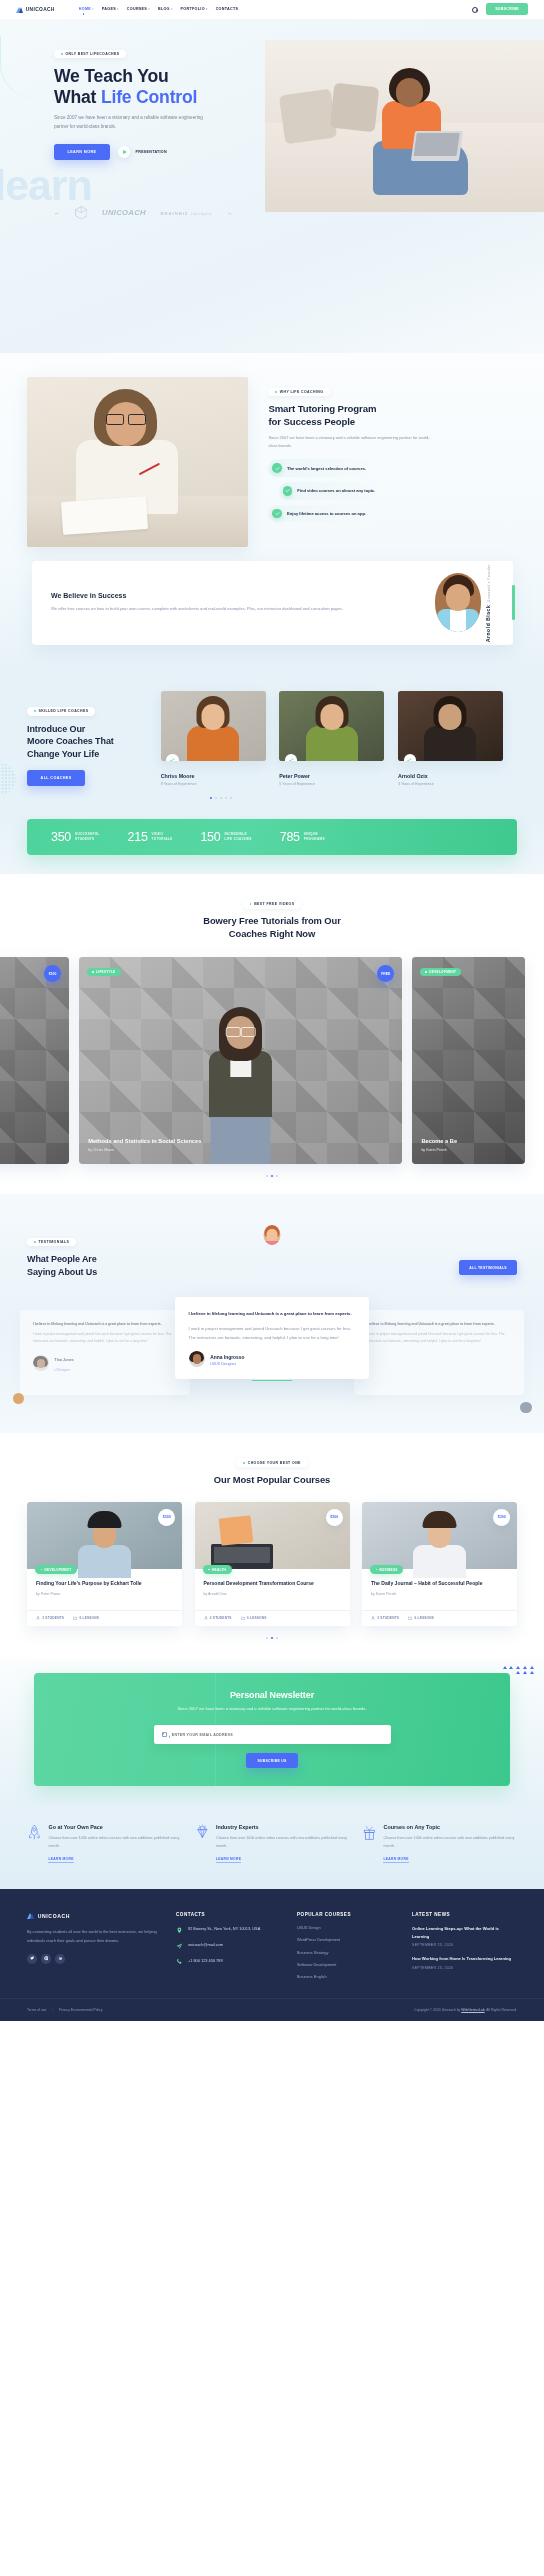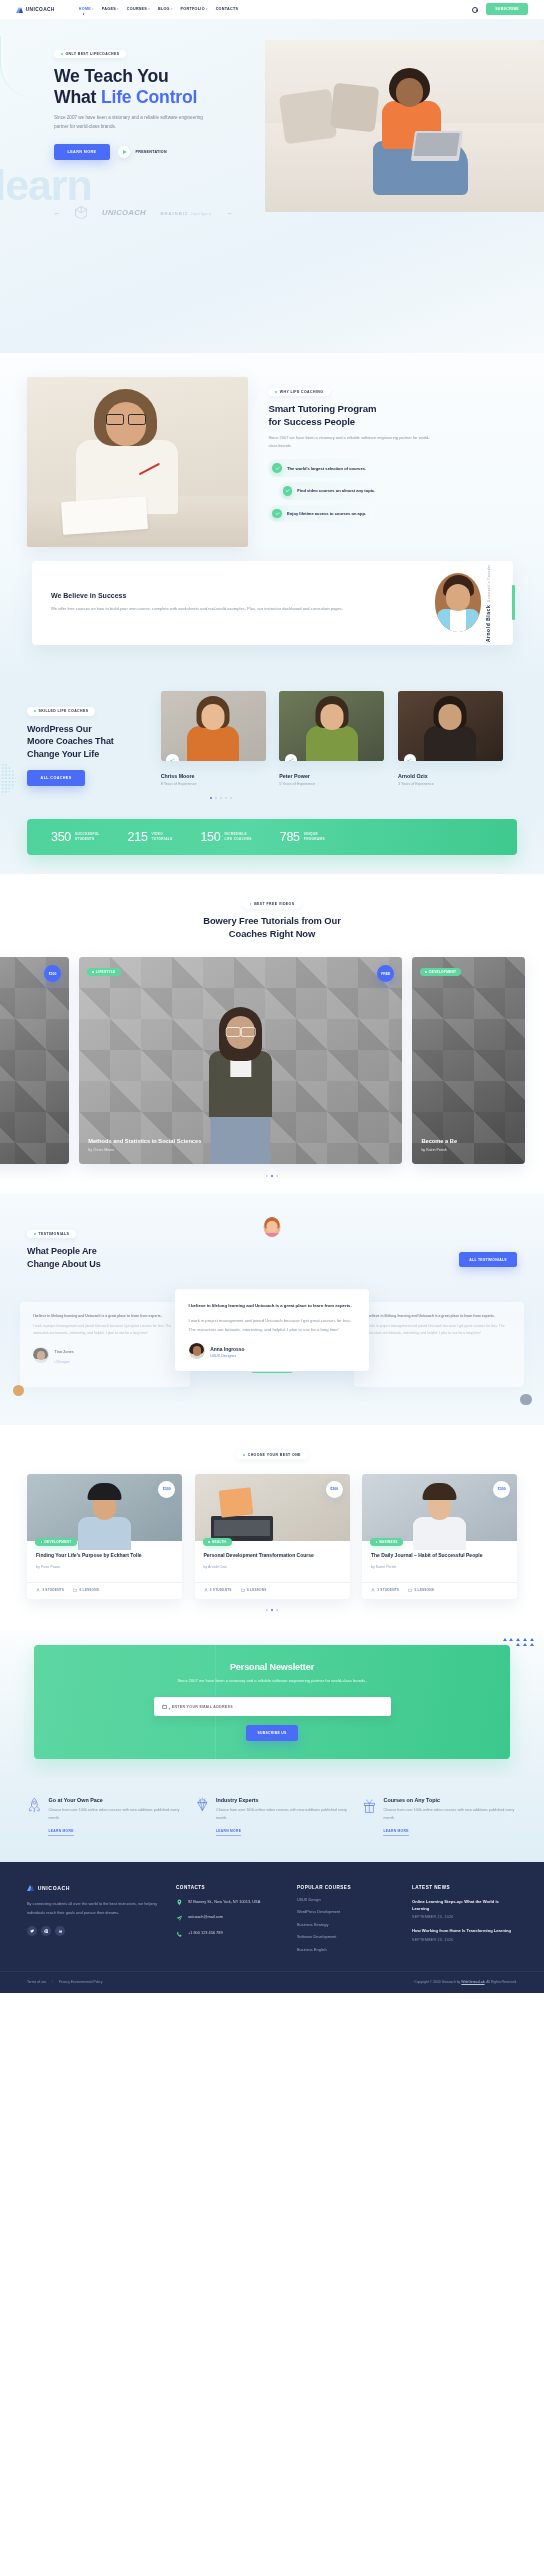--- a/index.html
+++ b/index.html
@@ -293,21 +293,21 @@
     position:absolute; right:8px; top:8px; width:17px;height:17px;border-radius:50%;
     background:#4a6cf7; color:#fff; display:flex;align-items:center;justify-content:center;
     font-size:3.4px; font-weight:700; box-shadow:0 3.4px 8px rgba(74,108,247,.35);
   }
   .vid-cap { position:absolute; left:9px; bottom:12.5px; right:9px; }
   .vid-title { font-size:5.7px; font-weight:700; color:#fff; }
   .vid-by { font-size:3.6px; color:#e3e7ee; margin-top:3.4px; }
 
   
   .testi { background:linear-gradient(180deg,#f5fafd 0%,#eaf3f9 55%,#f3f9fc 100%); padding:19px 0 23px; position:relative; overflow:hidden; }
-  .testi-top { width:490px; margin:4px auto; display:flex; align-items:flex-start; position:relative; }
+  .testi-top { width:490px; margin:12px auto; display:flex; align-items:flex-start; position:relative; }
   .testi-left { width:187px; padding-top:10.2px; }
   .testi-h2 { font-size:9px; line-height:1.38; font-weight:700; color:#1b2540; margin-top:6.8px; letter-spacing:-0.1px; }
   .avatar-top {
     position:absolute; left:50%; top:0; transform:translateX(-50%);
     width:17px;height:20.4px; border-radius:9px/10.8px; overflow:hidden; background:#e8b98f;
   }
   .at-hair { position:absolute; left:1.1px; top:0; width:14.7px;height:12.5px; background:#c4663a; border-radius:8px 8px 3.4px 3.4px; }
   .at-face { position:absolute; left:3.4px; top:4px; width:10.2px;height:12px; background:#f0c39a; border-radius:5.1px; }
   .at-shirt { position:absolute; left:1.1px; bottom:0; width:14.7px;height:4.5px; background:#ee7f9a; }
   .all-testi-btn {
@@ -627,21 +627,21 @@
 
   <div class="coaches">
     <div class="coach-deco"></div>
     <div class="coaches-inner">
       <div class="coaches-left">
         <div class="pill">
           <span class="dot"></span>
           <span>SKILLED LIFE COACHES</span>
         </div>
         <h2 class="coaches-h2">
-          <span>WordPress Our</span><br>
+          <span>Introduce Our</span><br>
           <span>Moore Coaches That</span><br>
           <span>Change Your Life</span>
         </h2>
         <button class="btn-blue" style="margin-top:10.2px">ALL COACHES</button>
       </div>
       <div class="coaches-list">
         <div class="coach-card">
           <div class="coach-img ci-1">
             <div class="ci-person">
                 <div class="cp-body" style="background:#d9742f"></div>
@@ -792,21 +792,21 @@
           <div class="at-hair"></div>
           <div class="at-face"></div>
       </div>
       <div class="testi-left">
         <div class="pill">
           <span class="dot"></span>
           <span>TESTIMONIALS</span>
         </div>
         <h2 class="testi-h2">
           <span>What People Are</span><br>
-          <span>Change About Us</span>
+          <span>Saying About Us</span>
         </h2>
       </div>
       <button class="all-testi-btn">ALL TESTIMONIALS</button>
     </div>
 
     <div class="testi-stage">
       <div class="testi-card tc-side tc-left">
         <div class="tq-strong">I believe in lifelong learning and Unicoach is a great place to learn from experts.</div>
         <div class="tq-body">I work in project management and joined Unicoach because I get great courses for less. The instructors are fantastic, interesting, and helpful. I plan to use for a long time!</div>
         <div class="tq-person">
@@ -843,20 +843,21 @@
       <div class="testi-mini-right"></div>
     </div>
   </div>
 
   <div class="courses">
     <div class="sec-head">
       <div class="pill">
         <span class="dot"></span>
         <span>CHOOSE YOUR BEST ONE</span>
       </div>
+      <h2 class="sec-h2">Our Most Popular Courses</h2>
     </div>
     <div class="course-row">
 
       <div class="course-card">
         <div class="cc-img cc1">
           <div class="cc-person">
               <div class="ccb"></div>
               <div class="ccf"></div>
               <div class="cch"></div>
             </div>

